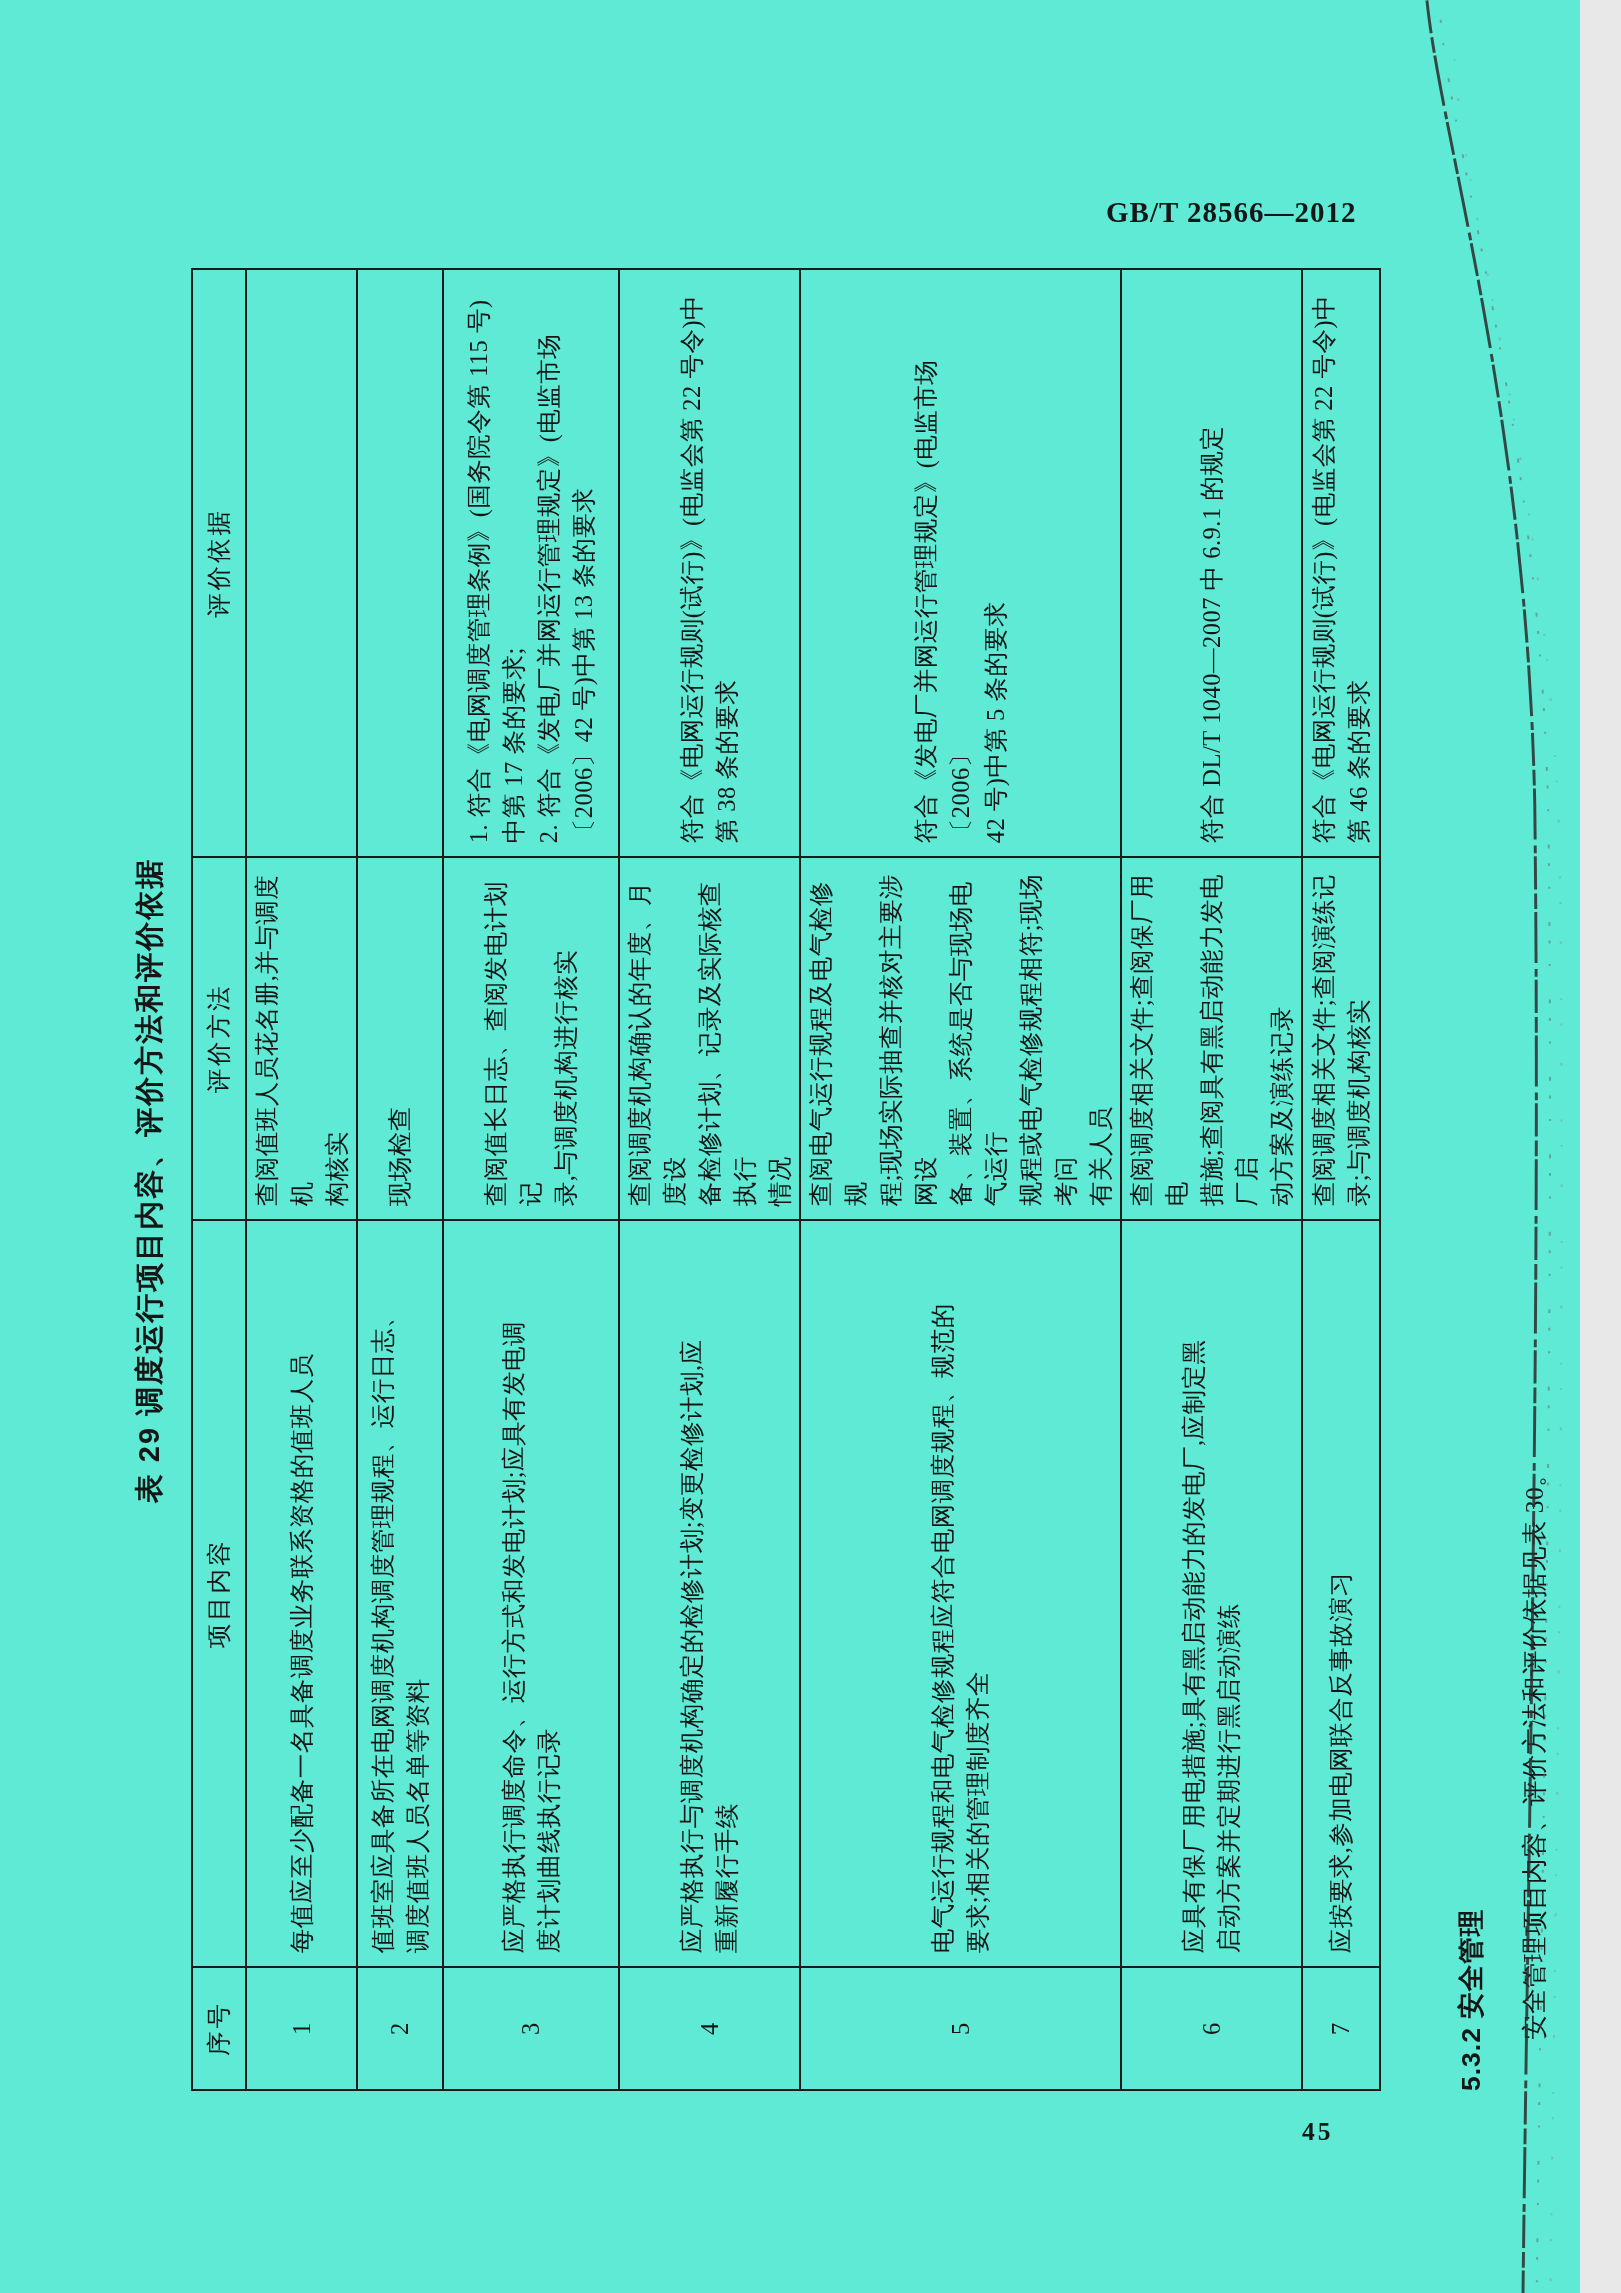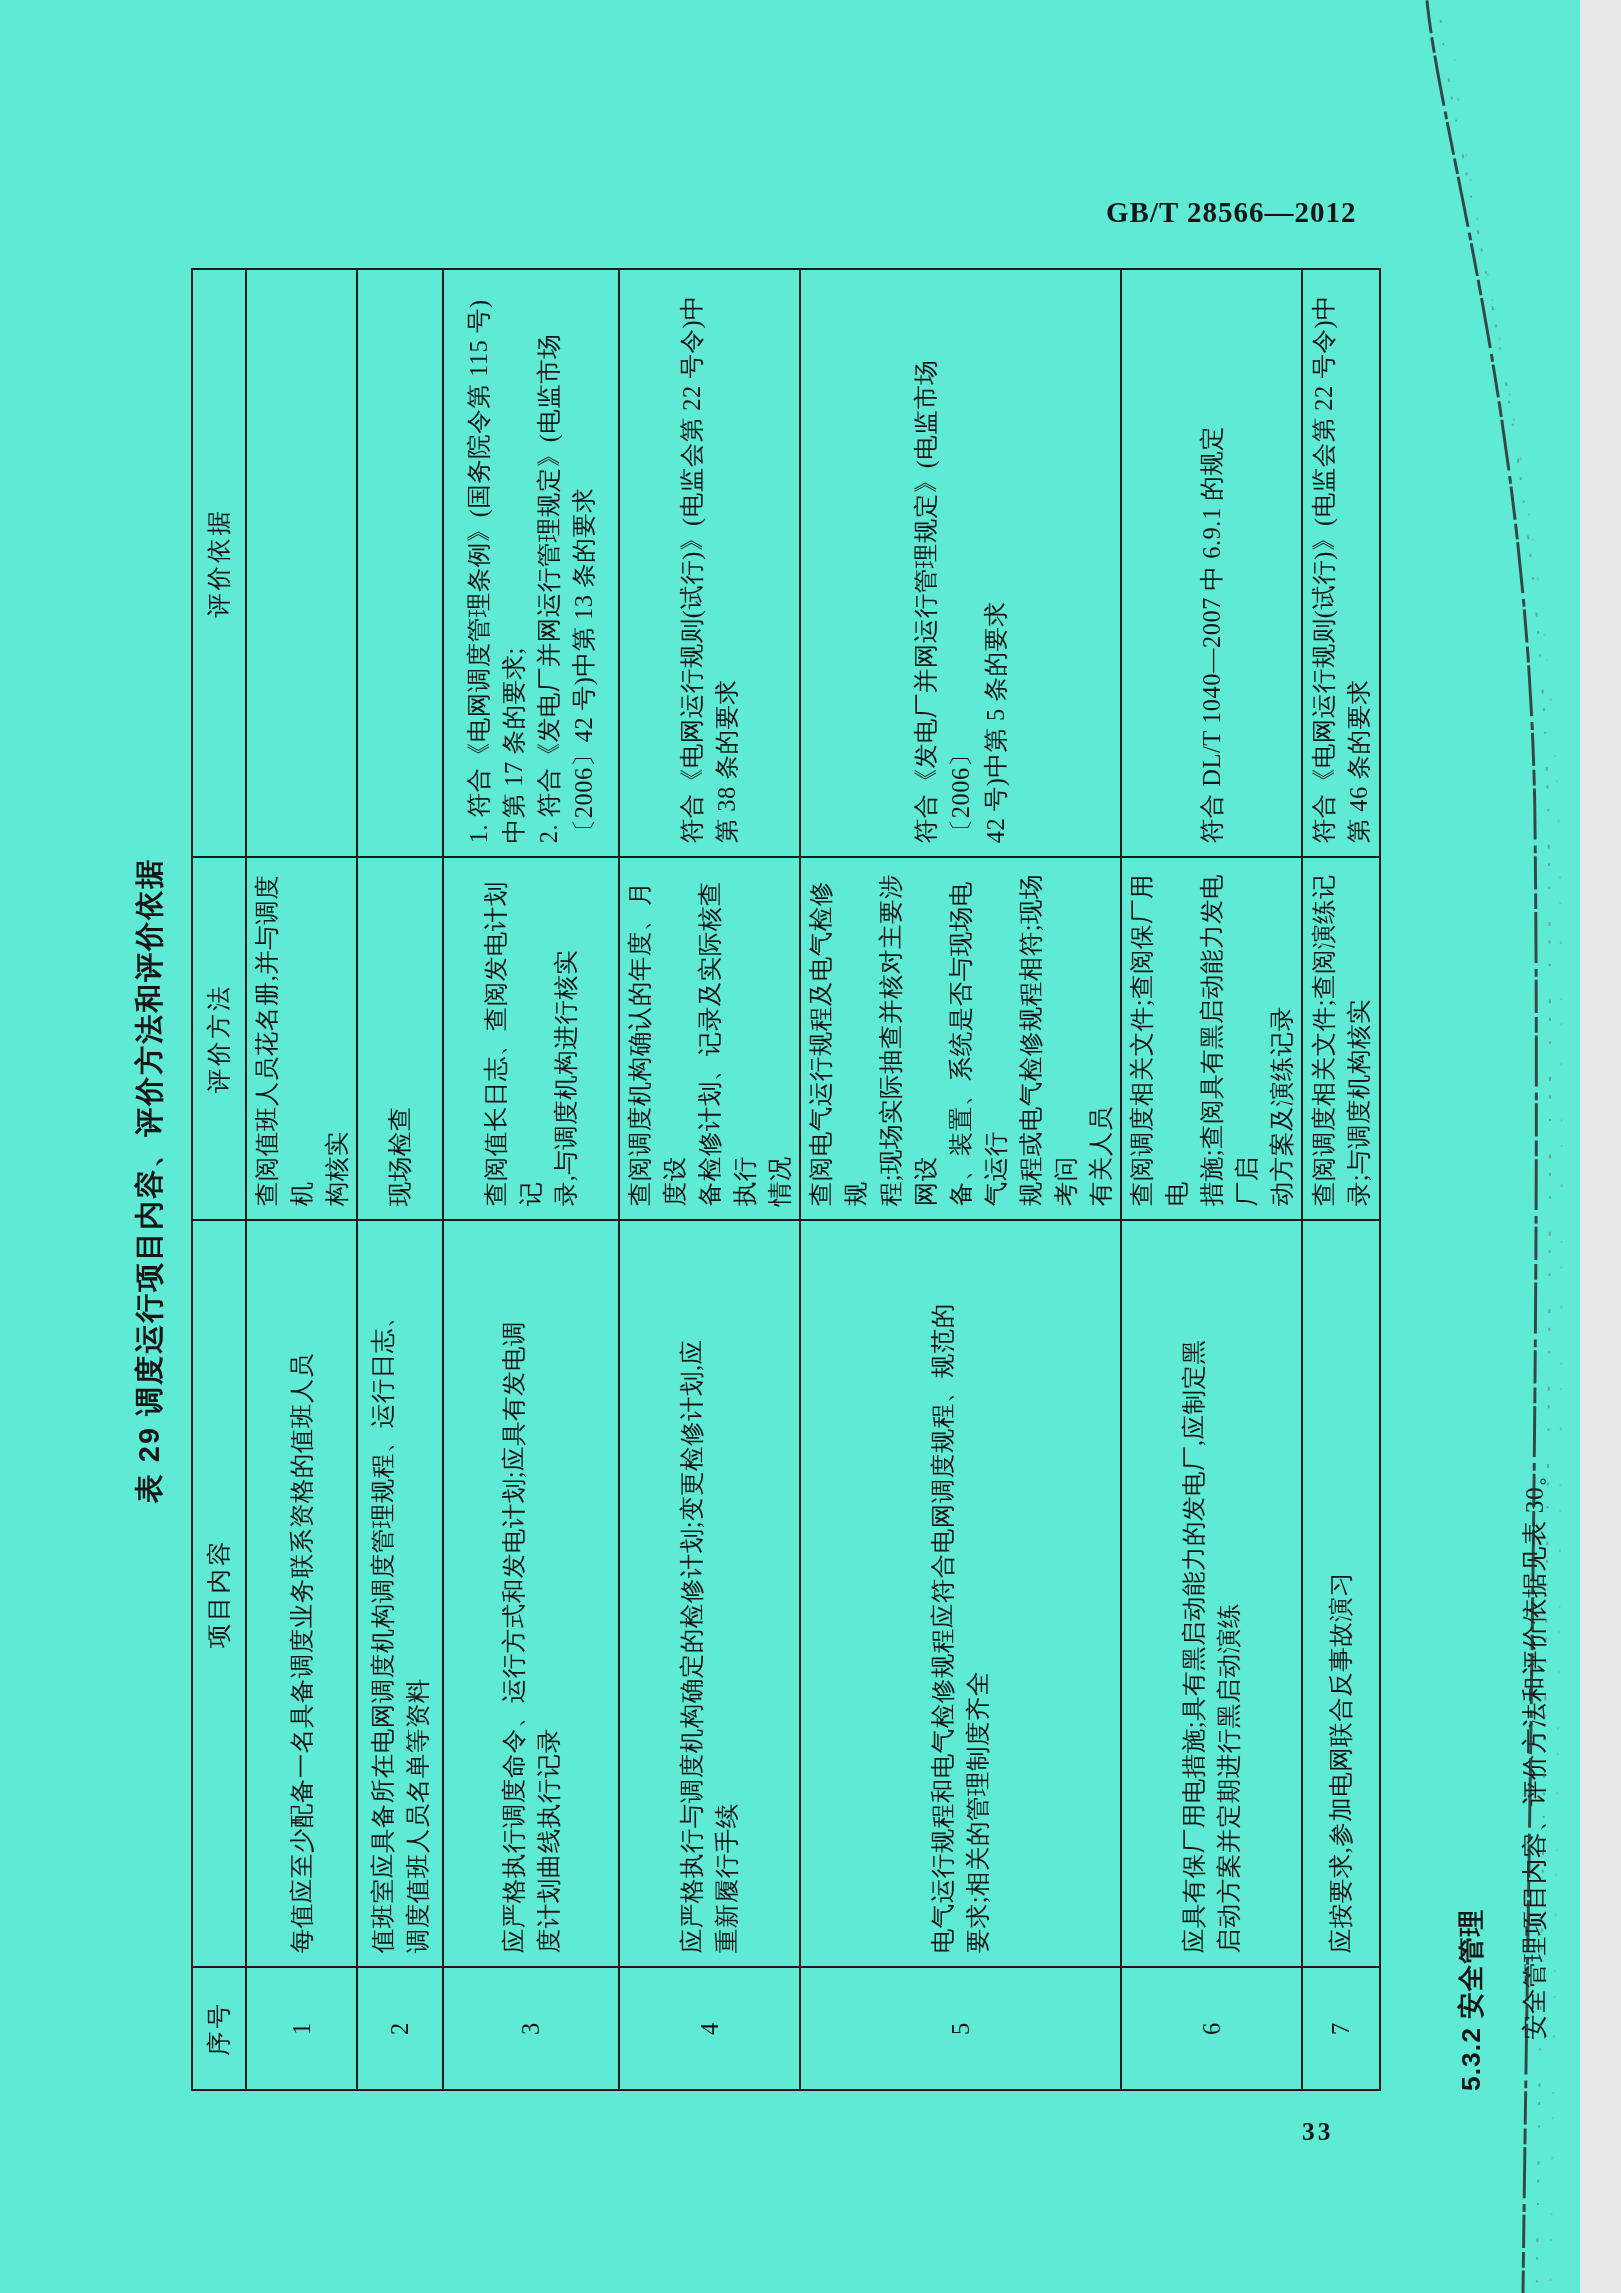--- a/index.html
+++ b/index.html
@@ -164,21 +164,21 @@
         <td>符合《电网运行规则(试行)》(电监会第 22 号令)中
 第 46 条的要求</td>
       </tr>
     </tbody>
       </table>
 
     <div id="sec-head">5.3.2 安全管理</div>
     <div id="sec-body">安全管理项目内容、评价方法和评价依据见表 30。</div>
   </div>
 
-  <div id="page-num">33</div>
+  <div id="page-num">45</div>
 
   <svg id="artifact-svg" width="1621" height="2294" viewBox="0 0 1654 2340">
     <path d="M1456,0 C1470,140 1558,420 1566,820 C1572,1320 1560,1840 1554,2340" fill="none" stroke="#2b2b2b" stroke-width="3" stroke-dasharray="34 4 16 3 52 6 8 3" opacity="0.85"></path>
     <path d="M1470,20 C1482,160 1572,440 1580,840 C1586,1340 1574,1850 1568,2340" fill="none" stroke="#6a6a6a" stroke-width="2" stroke-dasharray="3 21 2 34 4 15" opacity="0.55"></path>
     <path d="M1484,60 C1494,220 1586,520 1592,900 C1597,1380 1588,1900 1582,2330" fill="none" stroke="#8a8a8a" stroke-width="2" stroke-dasharray="2 38 3 55 2 24" opacity="0.4"></path>
   </svg>
 
 </div>
 
 

